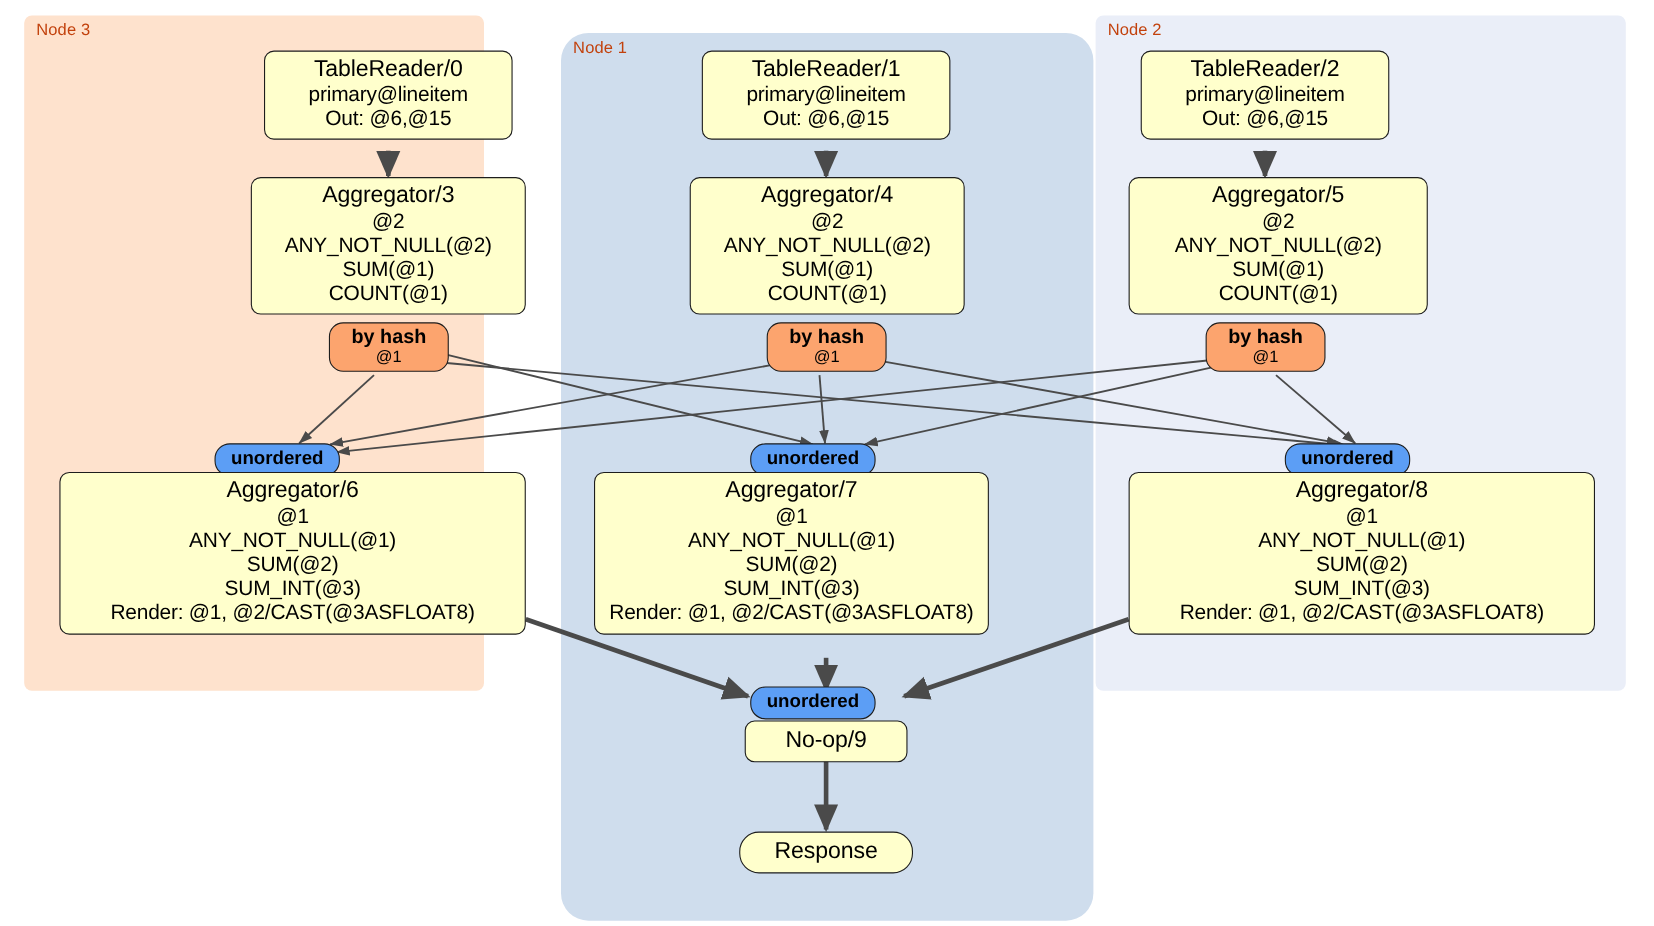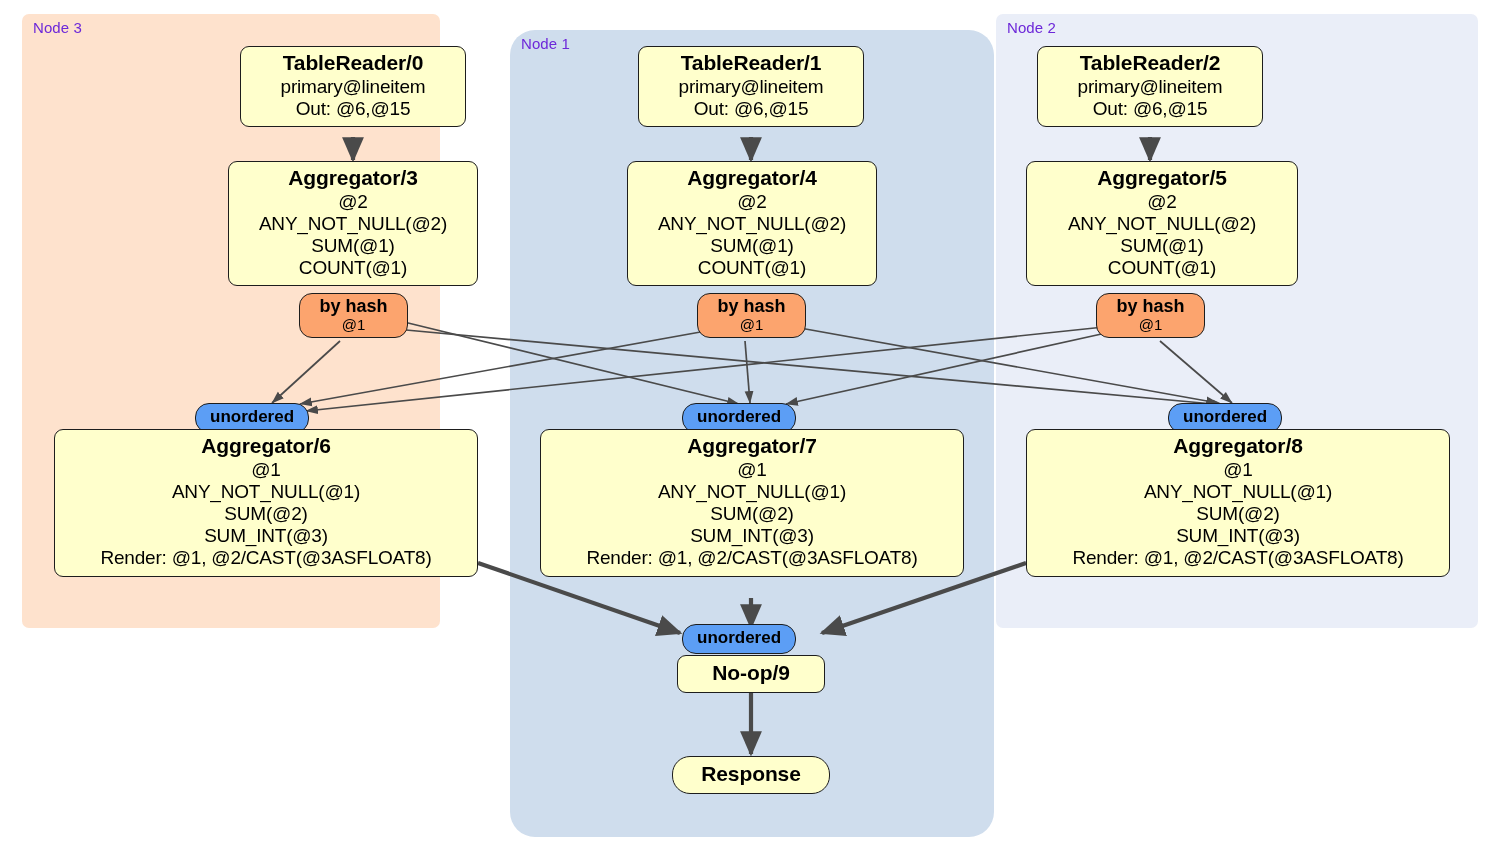--- a/index.html
+++ b/index.html
@@ -24,21 +24,21 @@
   .node-panel {
     position: absolute;
     border-radius: 7px;
     box-sizing: border-box;
   }
   .node-panel .panel-label {
     position: absolute;
     top: 5px;
     left: 11px;
     font-size: 15px;
-    color: #6d28d9;
+    color: #c2410c;
     letter-spacing: 0.1px;
     white-space: nowrap;
   }
 
   
   #edges {
     position: absolute;
     left: 0; top: 0;
     width: 1504px;
     height: 842px;
@@ -51,21 +51,21 @@
     box-sizing: border-box;
     background: #ffffcc;
     border: 1.6px solid #1d1d1d;
     border-radius: 9px;
     text-align: center;
     color: #000000;
     padding: 4px 8px 6px 8px;
     line-height: 1.16;
   }
   .proc .ttl {
-    font-weight: bold;
+    font-weight: normal;
     font-size: 21px;
     letter-spacing: -0.1px;
     display: block;
     margin-bottom: 1px;
   }
   .proc .ln {
     display: block;
     font-size: 19px;
     letter-spacing: -0.2px;
     white-space: nowrap;
@@ -236,21 +236,21 @@
 
   <div class="proc" style="left:54px; top:429px; width:424px;">
     <span class="ttl">Aggregator/6</span>
     <span class="ln">@1</span>
     <span class="ln">ANY_NOT_NULL(@1)</span>
     <span class="ln">SUM(@2)</span>
     <span class="ln">SUM_INT(@3)</span>
     <span class="ln">Render: @1, @2/CAST(@3ASFLOAT8)</span>
   </div>
 
-  <div class="proc" style="left:540px; top:429px; width:424px;">
+  <div class="proc" style="left:540px; top:429px; width:359px;">
     <span class="ttl">Aggregator/7</span>
     <span class="ln">@1</span>
     <span class="ln">ANY_NOT_NULL(@1)</span>
     <span class="ln">SUM(@2)</span>
     <span class="ln">SUM_INT(@3)</span>
     <span class="ln">Render: @1, @2/CAST(@3ASFLOAT8)</span>
   </div>
 
   <div class="proc" style="left:1026px; top:429px; width:424px;">
     <span class="ttl">Aggregator/8</span>

